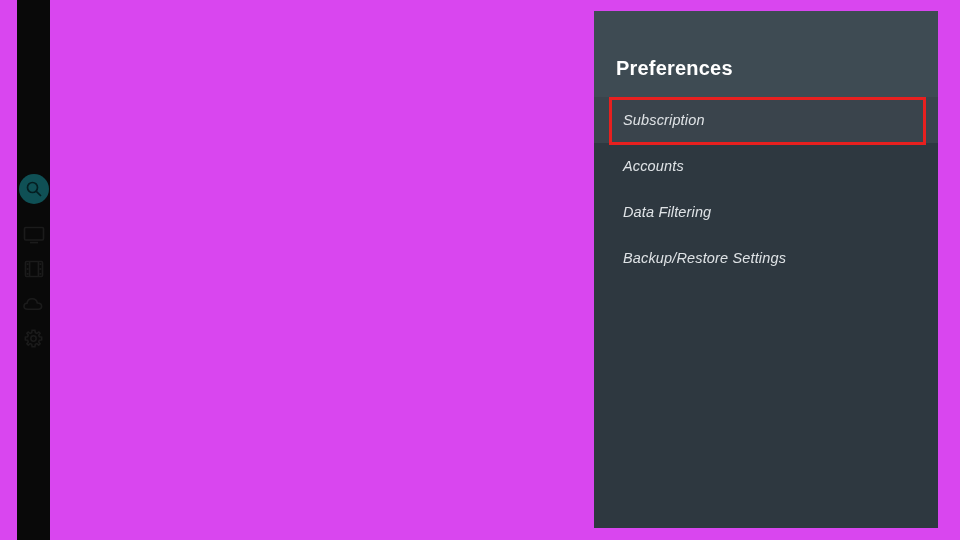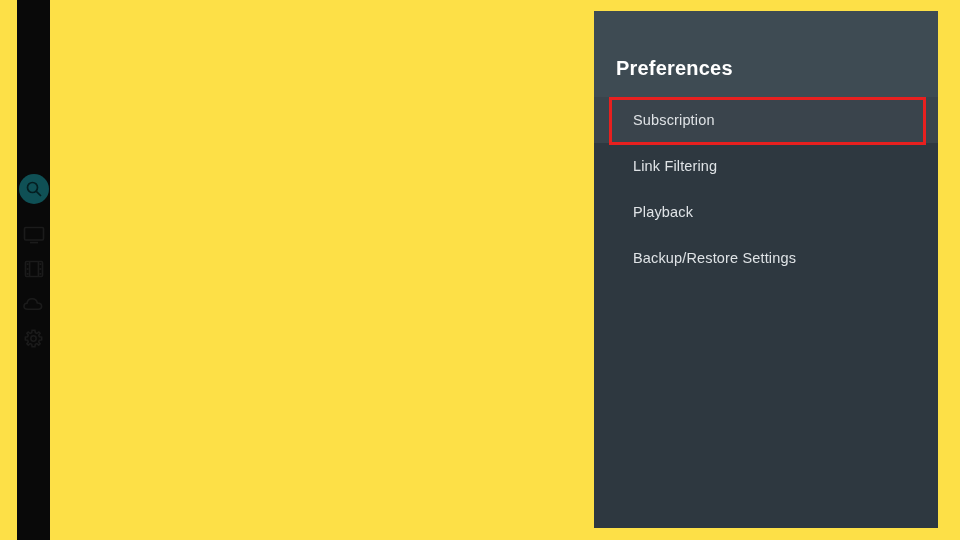--- a/index.html
+++ b/index.html
@@ -12,21 +12,21 @@
     height: 540px;
     overflow: hidden;
     font-family: "Liberation Sans", sans-serif;
     -webkit-font-smoothing: antialiased;
   }
 
   #screen {
     position: relative;
     width: 960px;
     height: 540px;
-    background: #fde047;
+    background: #d946ef;
   }
 
   
   #nav-rail {
     position: absolute;
     left: 17px;
     top: 0;
     width: 33px;
     height: 540px;
     background: #090909;
@@ -98,25 +98,26 @@
 
   #menu-list {
     position: relative;
     padding-top: 0px;
   }
   .menu-row {
     position: relative;
     height: 46px;
     display: flex;
     align-items: center;
-    padding-left: 39px;
+    padding-left: 29px;
     box-sizing: border-box;
     font-size: 14.5px;
     color: #dfe3e6;
     letter-spacing: 0.15px;
+    font-style: italic;
   }
   .menu-row.selected {
     background: #3a444c;
   }
 
   
   #highlight-box {
     position: absolute;
     left: 609px;
     top: 97px;
@@ -193,29 +194,29 @@
       <div id="panel-title">Preferences</div>
     </div>
 
     <div id="menu-list">
 
       <div class="menu-row selected">
         <span>Subscription</span>
       </div>
 
 
-
-
       <div class="menu-row">
-        <span>Link Filtering</span>
-      </div>
+        <span>Accounts</span>
+      </div>
+
 
       <div class="menu-row">
-        <span>Playback</span>
-      </div>
+        <span>Data Filtering</span>
+      </div>
+
 
 
 
       <div class="menu-row">
         <span>Backup/Restore Settings</span>
       </div>
 
     </div>
   </div>
 

